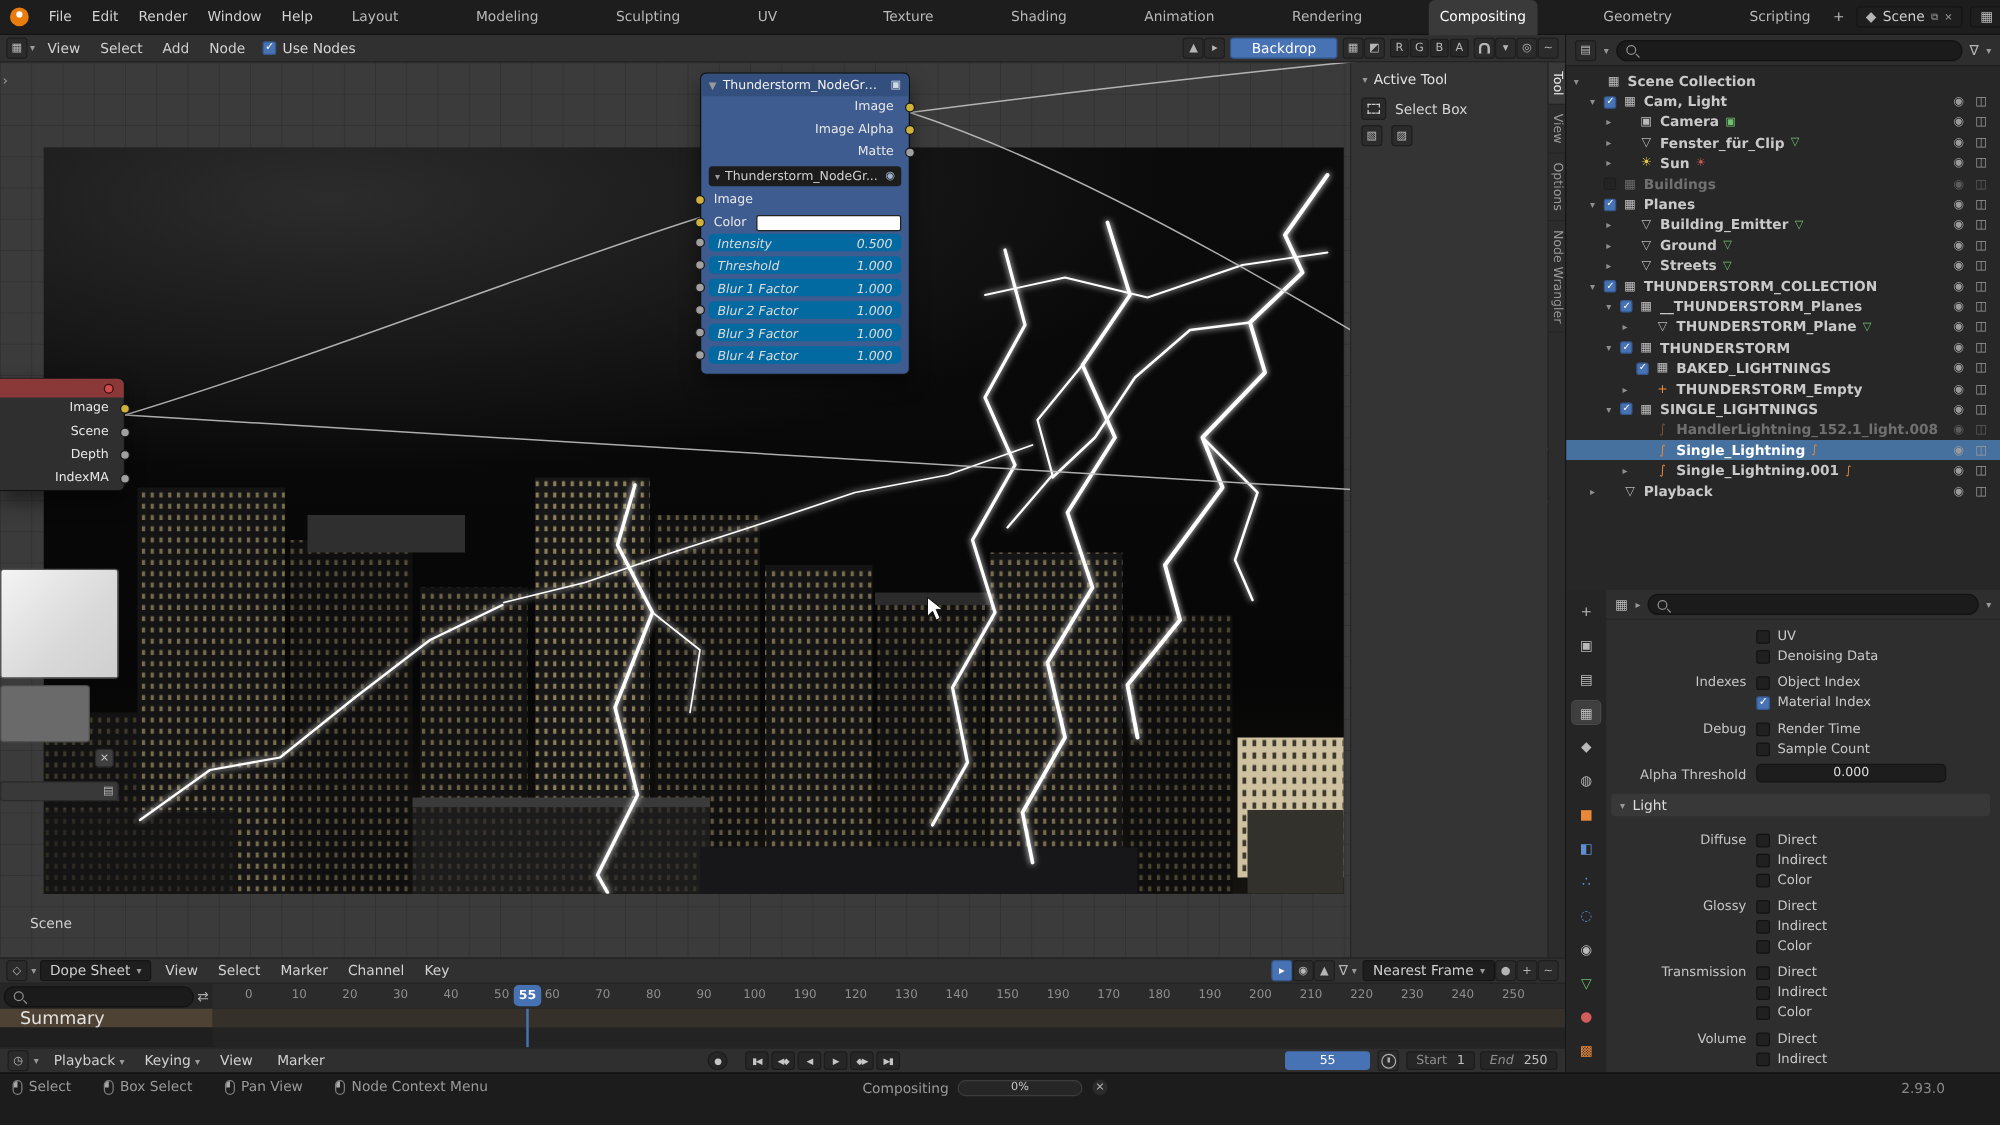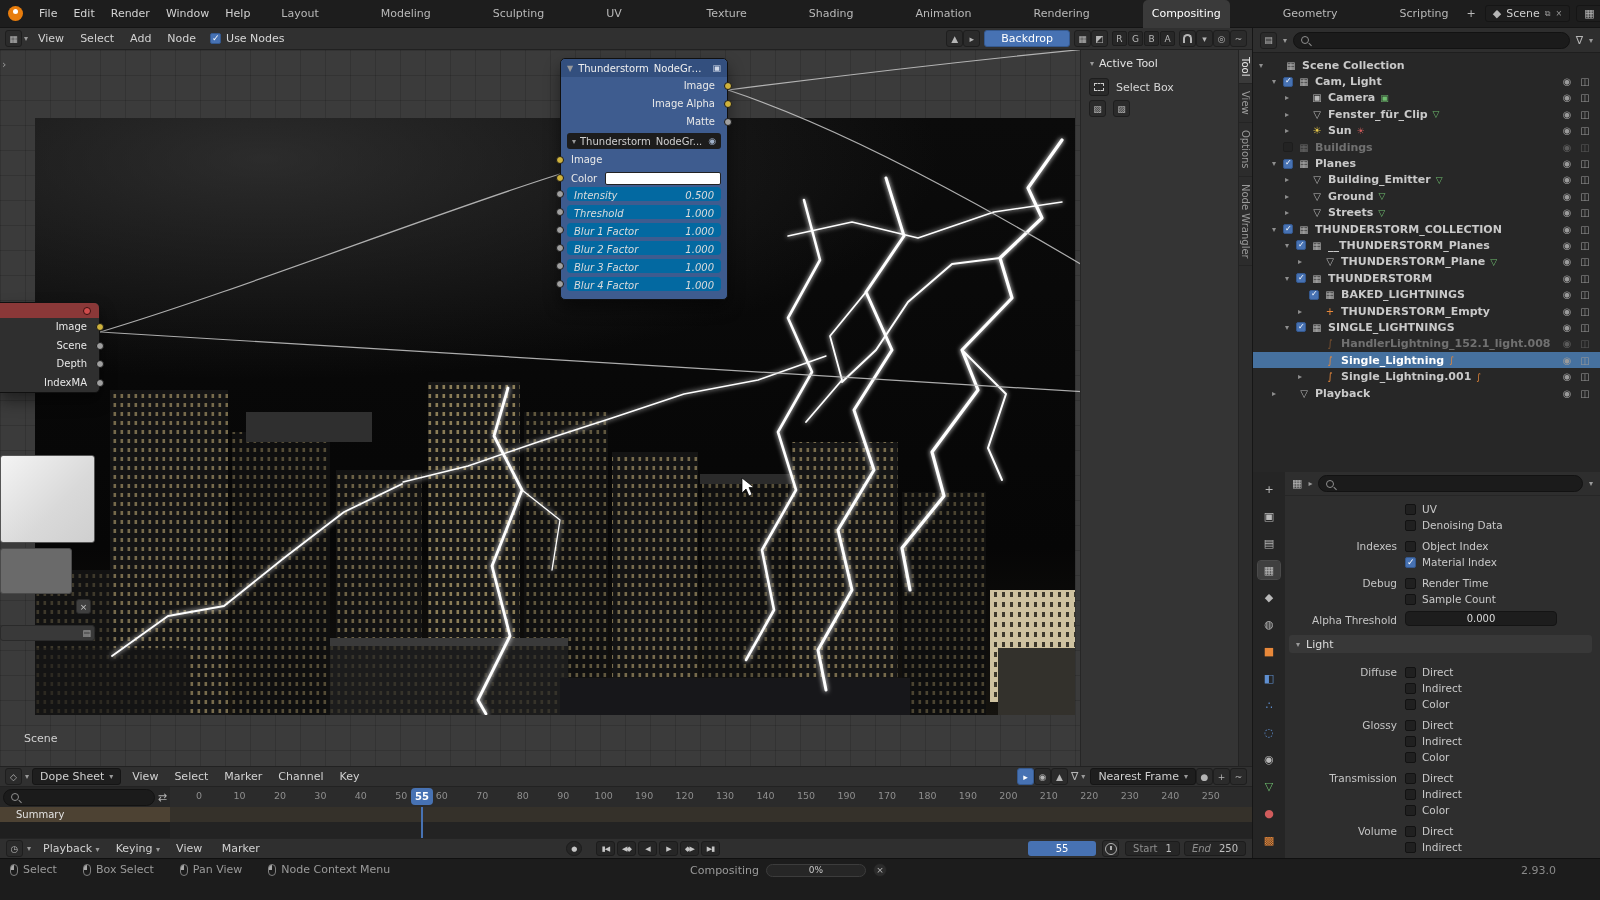--- a/index.html
+++ b/index.html
@@ -116,21 +116,21 @@
 .valfield{width:152px;height:15px;background:#1d1d1d;border:1px solid #141414;border-radius:4px;display:flex;align-items:center;justify-content:center;color:#dcdcdc;font-size:10px;}
 
 
 #dope-hdr{left:0;top:766px;width:1252px;height:21px;background:#303030;border-top:1px solid #222;border-bottom:1px solid #222;display:flex;align-items:center;gap:3px;padding:0 5px;}
 #dope-ruler{left:0;top:787px;width:1252px;height:20px;background:#2b2b2b;}
 #ruler-left{position:absolute;left:0;top:0;width:170px;height:20px;background:#262626;display:flex;align-items:center;gap:3px;padding:0 3px;}
 #ticks{position:absolute;left:187px;top:3px;width:1036px;display:flex;justify-content:space-between;}
 #ticks span{width:24px;text-align:center;color:#8e8e8e;font-size:9.5px;}
 #playhead-pill{position:absolute;left:411px;top:1px;width:22px;height:17px;background:#4772b3;border-radius:4px;color:#fff;font-size:10px;font-weight:bold;display:flex;align-items:center;justify-content:center;}
 #dope-channels{left:0;top:807px;width:1252px;height:31px;background:#232323;}
-#summary-left{position:absolute;left:0;top:0;width:170px;height:15px;background:#4d4233;color:#e2e2e2;font-size:10px;display:flex;align-items:center;padding-left:16px;}
+#summary-left{position:absolute;left:0;top:0;width:170px;height:15px;background:#4d4233;color:#e2e2e2;font-size:14px;display:flex;align-items:center;padding-left:16px;}
 #summary-right{position:absolute;left:170px;top:0;right:0;height:15px;background:#35312a;}
 #channels-rest-left{position:absolute;left:0;top:15px;width:170px;bottom:0;background:#1f1f1f;}
 #playhead-line{position:absolute;left:421px;top:0;width:2px;height:31px;background:#4772b3;}
 
 
 #playbar{left:0;top:838px;width:1252px;height:20px;background:#2f2f2f;border-top:1px solid #242424;display:flex;align-items:center;gap:4px;padding:0 6px;}
 .transport{display:flex;gap:2px;}
 .tbtn{min-width:19px;height:15px;background:#262626;border:1px solid #1c1c1c;border-radius:3px;color:#c5c5c5;font-size:7px;display:flex;align-items:center;justify-content:center;letter-spacing:-1px;padding:0 2px;}
 #frame-field{width:68px;height:15px;background:#4772b3;border-radius:3px;color:#fff;display:flex;align-items:center;justify-content:center;font-size:10px;}
 .clock{width:12px;height:12px;border:1.5px solid #b0b0b0;border-radius:50%;position:relative;}

